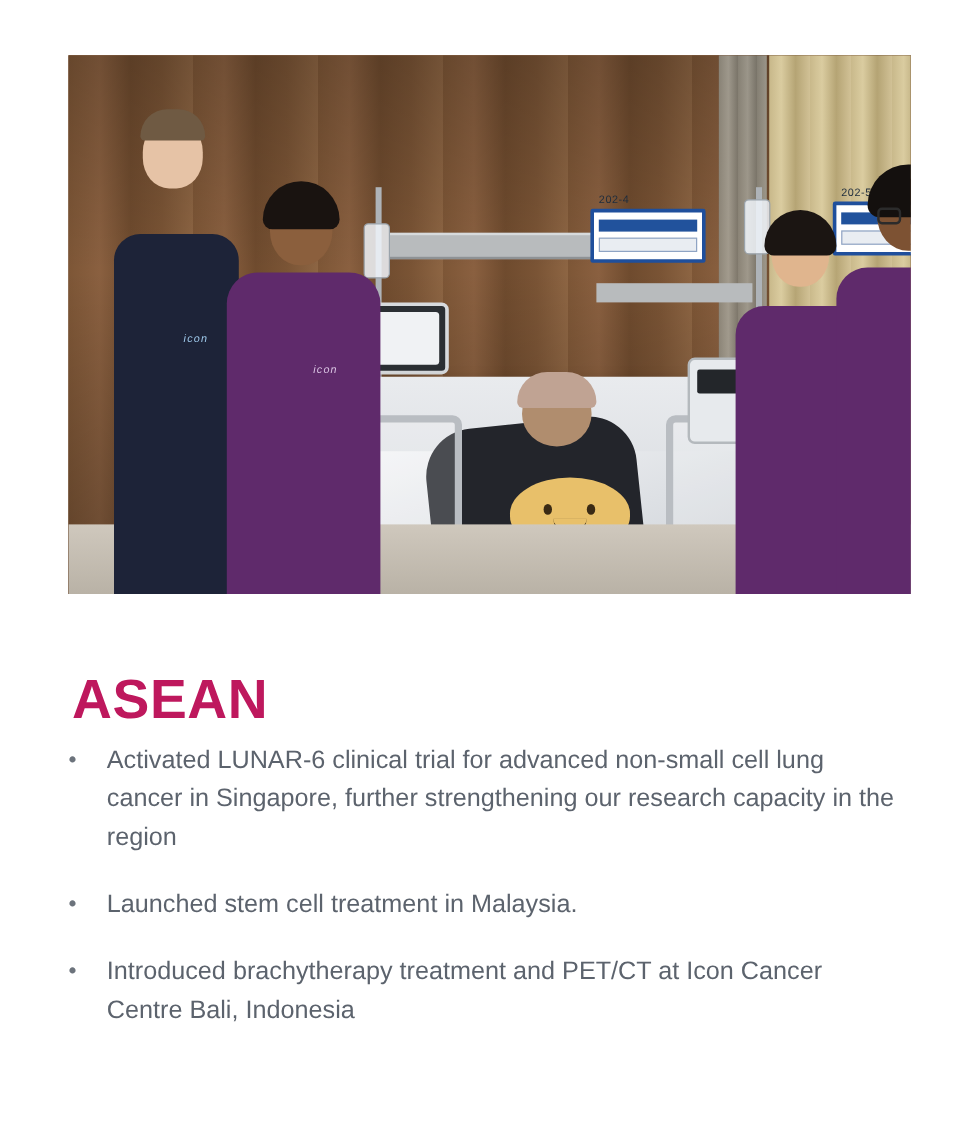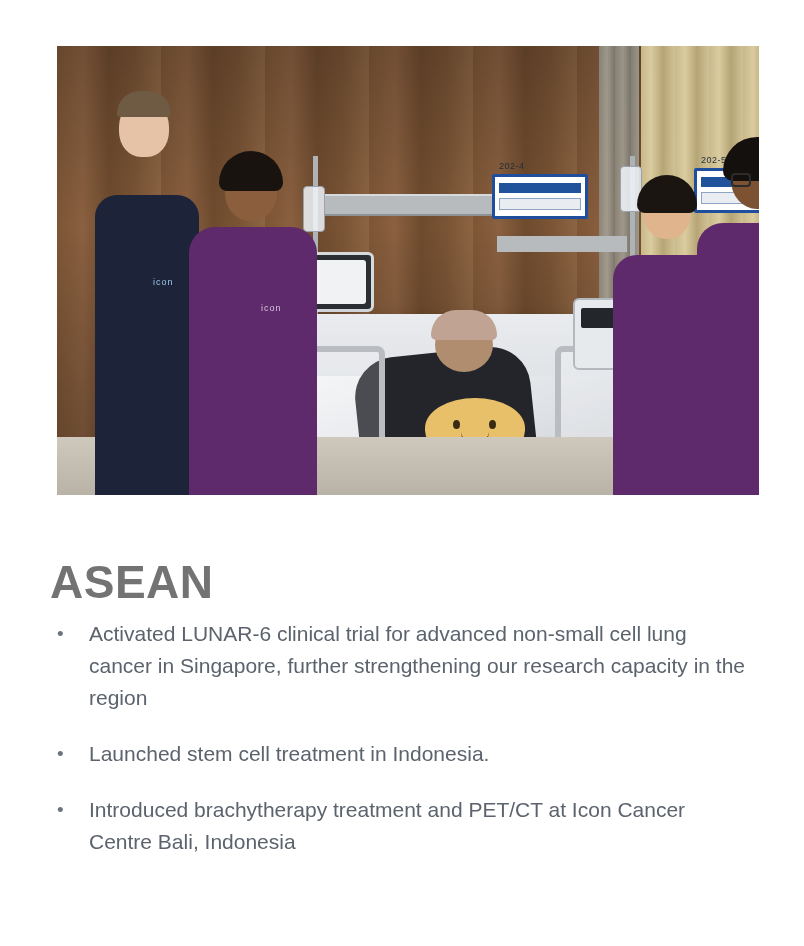--- a/index.html
+++ b/index.html
@@ -231,20 +231,21 @@
     width: 56px;
     height: 72px;
     background: #e7eaed;
     border-radius: 6px;
     border: 2px solid #b4b9bd;
   }
   .pump .dark { position: absolute; left: 6px; right: 6px; top: 8px; height: 20px; background: #23262a; border-radius: 2px; }
   .person {
     position: absolute;
     bottom: 0;
+    font-style: italic;
   }
   .scrub-navy { background: #1d2338; }
   .scrub-purple { background: #5f2a6b; }
   .p1 { left: 30px; bottom: 0; width: 118px; height: 404px; }
   .p1 .body { position: absolute; bottom: 0; left: 8px; width: 104px; height: 300px; border-radius: 22px 22px 0 0; }
   .p1 .legs { position: absolute; bottom: 0; left: 20px; width: 76px; height: 120px; background: #12151f; }
   .p1 .head { position: absolute; top: 8px; left: 32px; width: 50px; height: 58px; background: #e6c3a6; border-radius: 48% 48% 44% 44%; }
   .p1 .hair { position: absolute; top: 0px; left: 30px; width: 54px; height: 26px; background: #6f5a43; border-radius: 26px 26px 4px 4px; }
   .p2 { left: 128px; bottom: 0; width: 136px; height: 356px; }
   .p2 .body { position: absolute; bottom: 0; left: 4px; width: 128px; height: 268px; border-radius: 26px 26px 0 0; }
@@ -279,25 +280,25 @@
   }
   .badge-logo {
     position: absolute;
     font-size: 9px;
     color: #9ec8ea;
     letter-spacing: 1px;
   }
   
   .heading {
     position: absolute;
-    left: 50px;
+    left: 60px;
     top: 528px;
     font-size: 46px;
     font-weight: bold;
-    color: #737373;
+    color: #be185d;
     letter-spacing: 0.5px;
     line-height: 1;
   }
   .bullets {
     position: absolute;
     left: 57px;
     top: 618px;
     width: 700px;
   }
   .bullet {
@@ -410,21 +411,21 @@
 
   <h1 class="heading">ASEAN</h1>
 
   <div class="bullets">
     <div class="bullet">
       <div class="dot">•</div>
       <div class="txt">Activated LUNAR-6 clinical trial for advanced non-small cell lung cancer in Singapore, further strengthening our research capacity in the region</div>
     </div>
     <div class="bullet">
       <div class="dot">•</div>
-      <div class="txt">Launched stem cell treatment in Indonesia.</div>
+      <div class="txt">Launched stem cell treatment in Malaysia.</div>
     </div>
     <div class="bullet">
       <div class="dot">•</div>
       <div class="txt">Introduced brachytherapy treatment and PET/CT at Icon Cancer Centre Bali, Indonesia</div>
     </div>
   </div>
 
 </div>
 
 </body></html>

